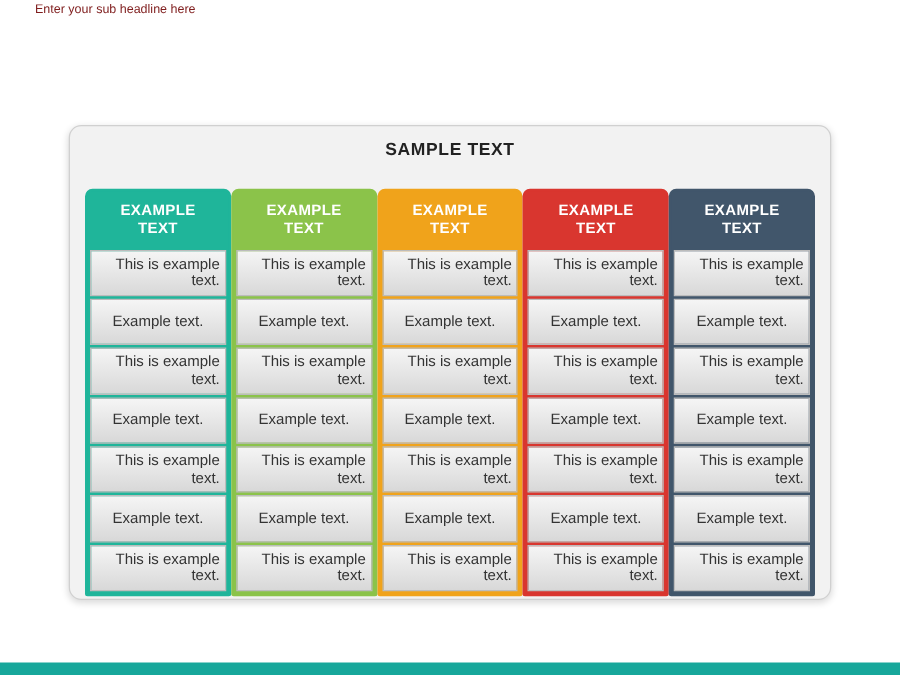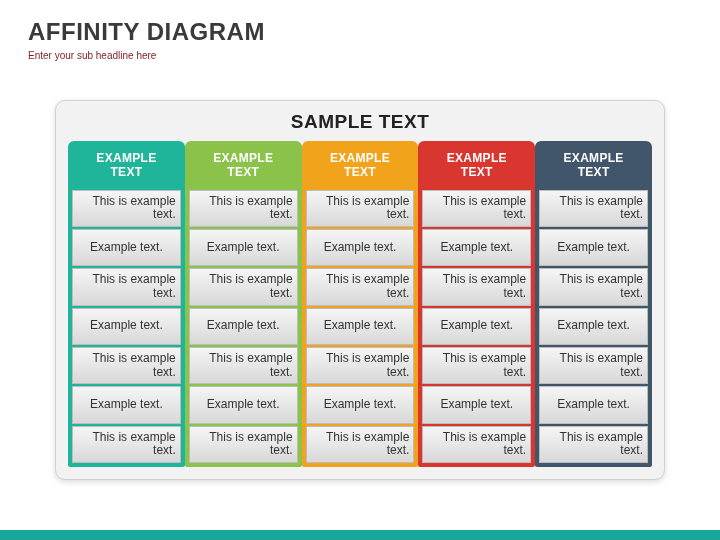--- a/index.html
+++ b/index.html
@@ -6,37 +6,36 @@
   html, body { width: 720px; height: 540px; font-family: Arial, Helvetica, sans-serif; background: #fff; overflow: hidden; }
   .slide { width: 720px; height: 540px; position: relative; }
   .title { font-size: 24px; font-weight: 700; color: #3a3a3a; padding: 18px 0 2px 28px; letter-spacing: .5px; }
   .subtitle { font-size: 10px; color: #7f1d1d; padding: 2px 0 0 28px; }
   .panel {
     position: absolute; left: 55px; top: 100px; width: 610px; height: 380px;
     background: #f2f2f2; border: 1px solid #d0d0d0; border-radius: 10px;
     box-shadow: 0 2px 6px rgba(0,0,0,.15);
     padding: 10px 12px 14px 12px;
   }
-  .panel-title { text-align: center; font-weight: 700; font-size: 19px; color: #222; margin-bottom: 8px; letter-spacing: .5px;}
+  .panel-title { text-align: center; font-weight: 700; font-size: 14px; color: #222; margin-bottom: 24px; letter-spacing: .5px;}
   .cols { display: flex; gap: 0; height: calc(100% - 28px); }
   .col { flex: 1 1 0; display: flex; flex-direction: column; border-radius: 6px 6px 2px 2px; border: 2px solid var(--c); background: var(--c); overflow: hidden; }
   .col-head { color: #fff; font-weight: 700; font-size: 12px; text-align: center; padding: 8px 4px 10px 4px; line-height: 1.2; letter-spacing:.3px; white-space: pre-line; }
   .cells { flex: 1; display: flex; flex-direction: column; gap: 2px; background: var(--c); padding: 0 2px 2px 2px; }
   .cell {
     flex: 1; background: linear-gradient(#f5f5f5,#d8d8d8);
     border: 1px solid #bcbcbc; display: flex; align-items: center; justify-content: center;
     font-size: 12px; color: #333; text-align: right; padding: 2px 4px; line-height: 1.15;
   }
   .footer-bar { position: absolute; left: 0; bottom: 0; width: 720px; height: 10px; background: #17a79b; }
 </style>
 </head>
 <body>
 
 <div class="slide">
-  <div class="title">AFFINITY DIAGRAM</div>
   <div class="subtitle">Enter your sub headline here</div>
 
   <div class="panel">
     <div class="panel-title">SAMPLE TEXT</div>
     <div class="cols" id="cols">
         <div class="col" style="--c: #1fb59a;">
           <div class="col-head">EXAMPLE
 TEXT</div>
           <div class="cells">
             <div class="cell">This is example text.</div>

